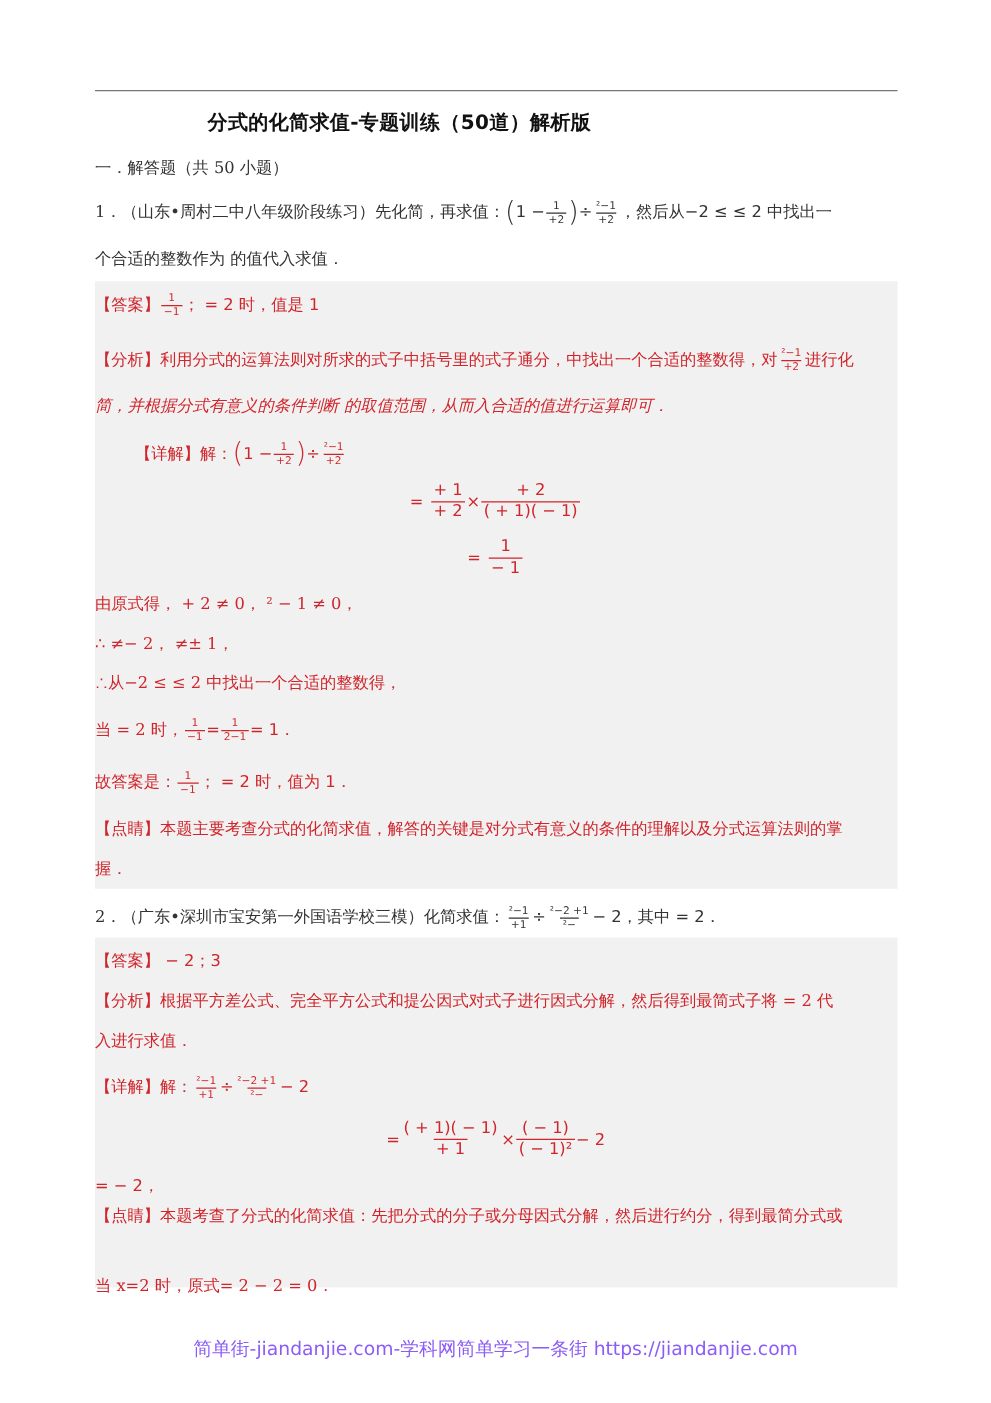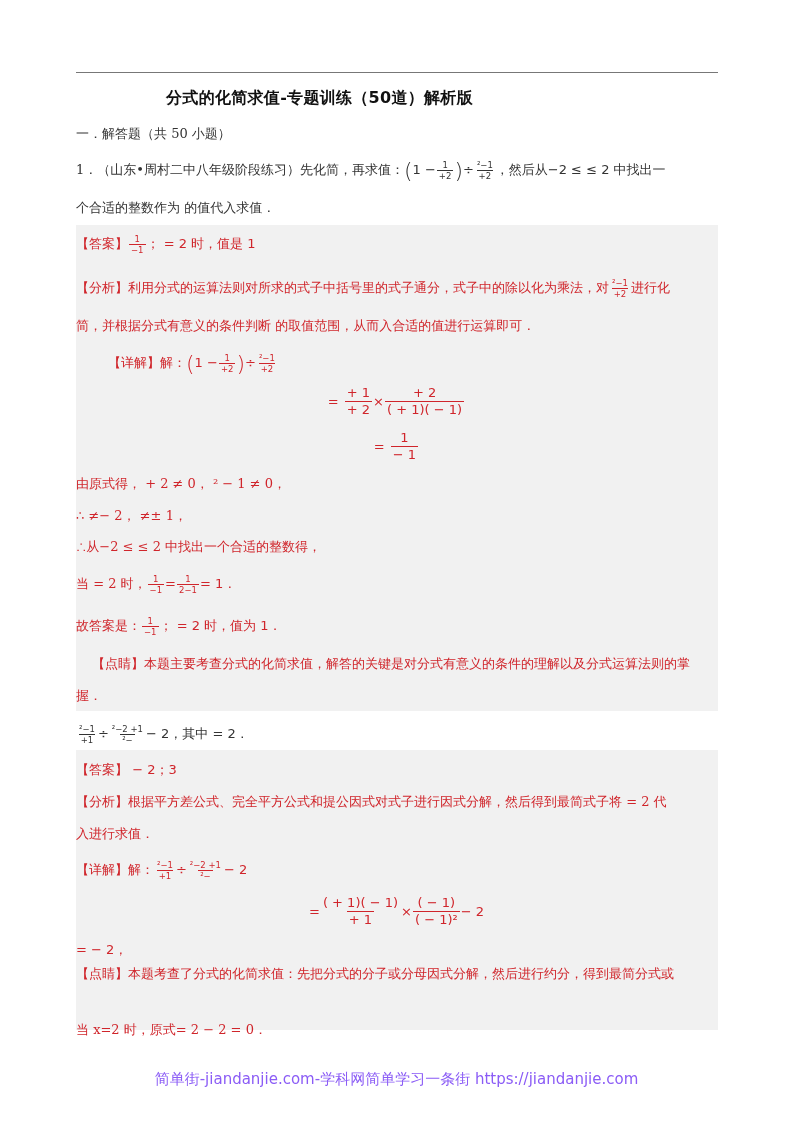--- a/index.html
+++ b/index.html
@@ -43,26 +43,26 @@
 <div class="box" style="top:225px; height:486px;"></div>
 
 <div class="line red" style="top:234px;">
   <span class="tag">【答案】</span><span class="frac">
       <span class="num">1</span>
       <span class="den">−1</span>
     </span><span class="math">；   = 2 时，值是 1</span>
 </div>
 
 <div class="line red" style="top:278px;">
-  <span class="tag">【分析】</span><span>利用分式的运算法则对所求的式子中括号里的式子通分，式子中的除以化为乘法，对</span><span class="frac">
+  <span class="tag">【分析】</span><span>利用分式的运算法则对所求的式子中括号里的式子通分，中找出一个合适的整数得，对</span><span class="frac">
       <span class="num">²−1</span>
       <span class="den">+2</span>
     </span><span>进行化</span>
 </div>
-<div class="line red" style="top:316px;">简，并根据分式有意义的条件判断  的取值范围，从而入合适的值进行运算即可．</div>
+<div class="line red" style="top:316px;font-style:italic;">简，并根据分式有意义的条件判断  的取值范围，从而入合适的值进行运算即可．</div>
 
 <div class="line red" style="top:353px;padding-left:32px;">
   <span class="tag">【详解】</span><span>解：</span><span class="paren">(</span><span class="math">1 −</span><span class="frac">
       <span class="num">1</span>
       <span class="den">+2</span>
     </span><span class="paren">)</span><span class="math">÷</span><span class="frac">
       <span class="num">²−1</span>
       <span class="den">+2</span>
     </span>
 </div>
@@ -100,27 +100,27 @@
     </span><span class="math">= 1．</span>
 </div>
 
 <div class="line red" style="top:616px;">
   <span>故答案是：</span><span class="frac">
       <span class="num">1</span>
       <span class="den">−1</span>
     </span><span class="math">；   = 2 时，值为 1．</span>
 </div>
 
-<div class="line red" style="top:654px;padding-left:16px;">
+<div class="line red" style="top:654px;">
   <span class="tag">【点睛】</span><span>本题主要考查分式的化简求值，解答的关键是对分式有意义的条件的理解以及分式运算法则的掌</span>
 </div>
 <div class="line red" style="top:686px;">握．</div>
 
 <div class="line q" style="top:724px;">
-  <span class="frac">
+  <span>2．（广东•深圳市宝安第一外国语学校三模）化简求值：</span><span class="frac">
       <span class="num">²−1</span>
       <span class="den">+1</span>
     </span><span class="math">÷</span><span class="frac">
       <span class="num">²−2  +1</span>
       <span class="den">²−</span>
     </span><span class="math">− 2</span><span class="math">，其中   = 2．</span>
 </div>
 
 <div class="box" style="top:750px; height:280px;"></div>
 

